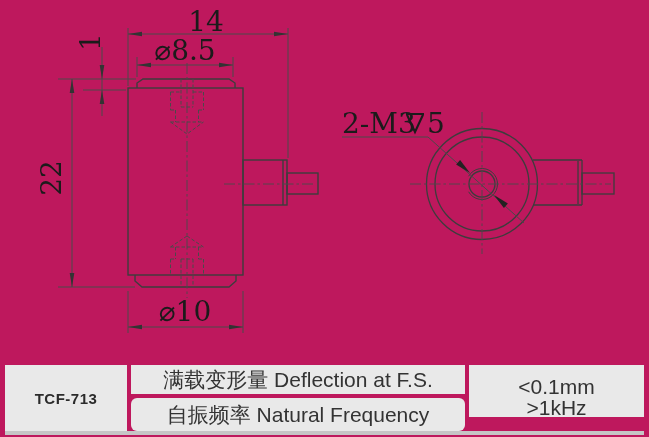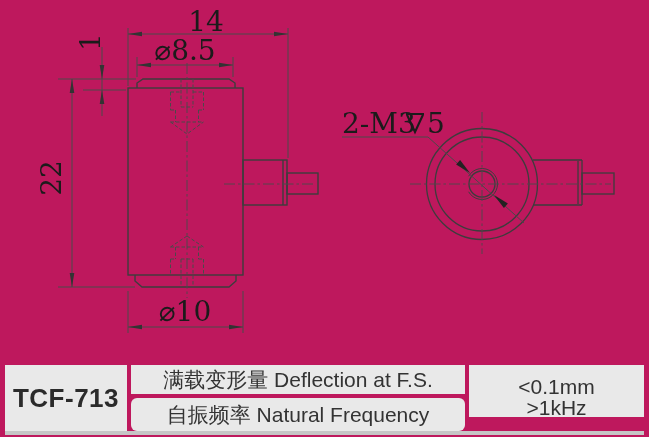--- a/index.html
+++ b/index.html
@@ -2,21 +2,21 @@
 <html><head>
 <meta charset="utf-8">
 <style>
   html,body{margin:0;padding:0;background:#ffffff;}
   .canvas{position:relative;width:649px;height:437px;background:#be185d;overflow:hidden;
           font-family:"Liberation Sans","DejaVu Sans",sans-serif;}
   svg text{font-family:"DejaVu Serif","Liberation Serif","DejaVu Sans",serif;fill:#1b1b1b;}
   .spec-table{position:absolute;left:0;top:0;width:649px;height:437px;pointer-events:none;}
   .cell{position:absolute;background:#e9e9e9;display:flex;align-items:center;justify-content:center;
         color:#333;font-size:21px;white-space:nowrap;}
-  .cell.model{font-weight:bold;font-size:26px;color:#2b2b2b;letter-spacing:.5px;}
+  .cell.model{font-weight:bold;font-size:15px;color:#2b2b2b;letter-spacing:.5px;}
   .tshadow{position:absolute;background:#c6c6c6;}
 </style>
 </head>
 <body>
 
 <div class="canvas">
 
   <svg width="649" height="360" viewBox="0 0 649 360">
 
     <g stroke="#3d3d3d" fill="none" stroke-width="1.4">

